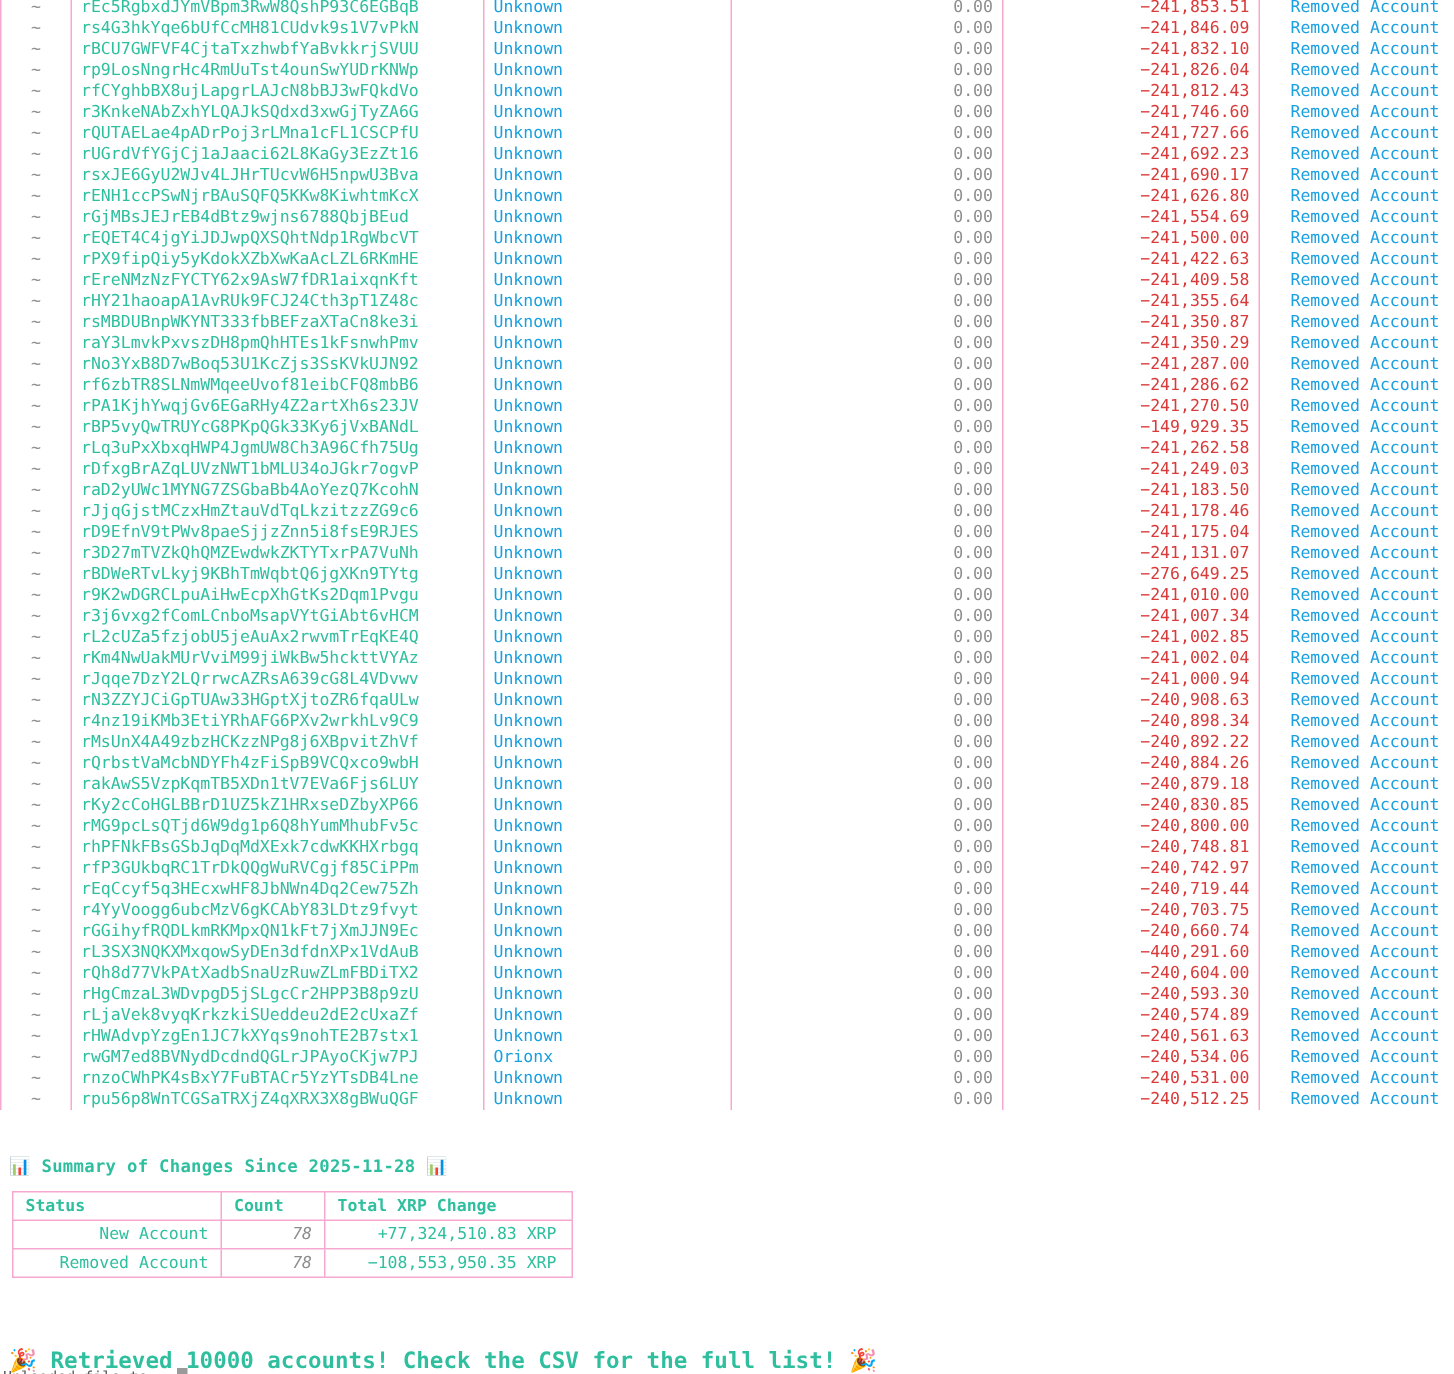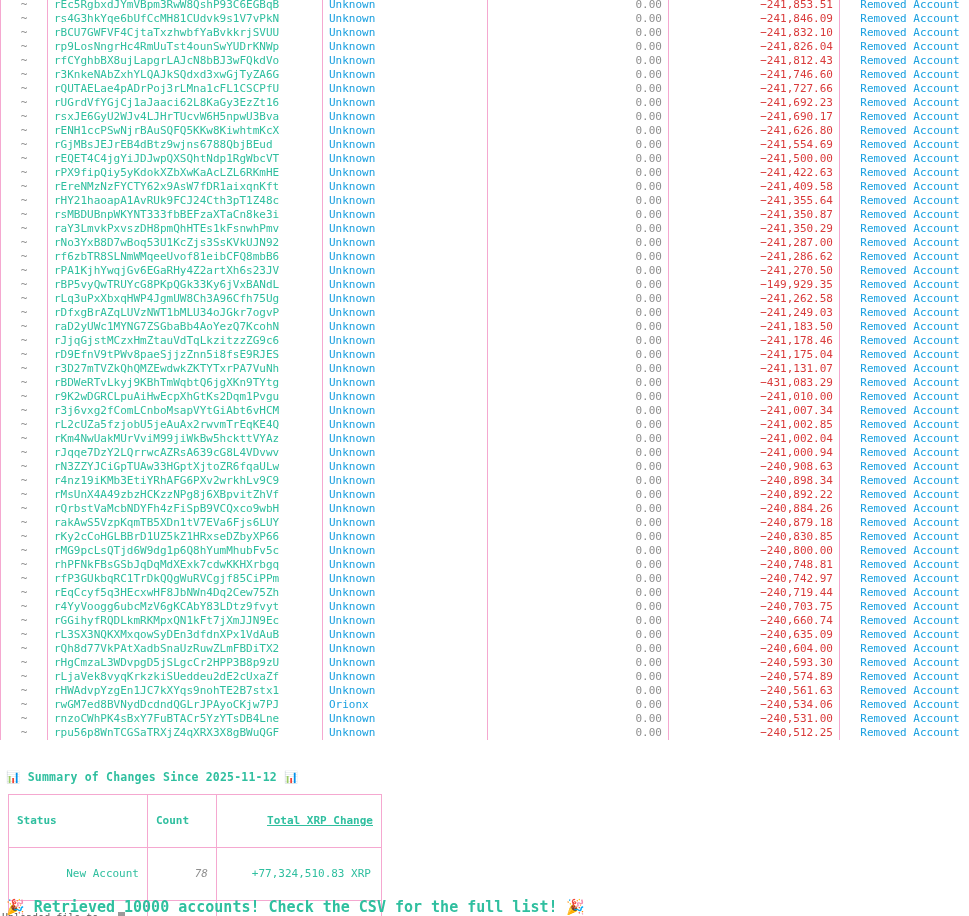--- a/index.html
+++ b/index.html
@@ -103,31 +103,31 @@
   table.summary {
     border-collapse: collapse;
     table-layout: fixed;
   }
   table.summary th,
   table.summary td {
     font-family: "DejaVu Sans Mono", "Liberation Mono", monospace;
     font-size: 11px;
     height: 16px;
     line-height: 16px;
-    padding: 18px 8px;
+    padding: 1px 8px;
     border: 1px solid #f5a8d0;
     white-space: nowrap;
   }
   table.summary th {
     color: #2fbf9f;
     font-weight: bold;
     text-align: left;
   }
   table.summary th.th-count { width: 52px; }
-  table.summary th.th-change { text-align: right; width: 148px; text-decoration: underline; }
+  table.summary th.th-change { text-align: left; width: 148px; }
   table.summary th.th-status { width: 122px; }
   table.summary td.td-status {
     color: #2fbf9f;
     text-align: right;
   }
   table.summary td.td-count {
     color: #8e8e8e;
     text-align: right;
     font-style: italic;
   }
@@ -387,21 +387,21 @@
             <td class="c-name">Unknown</td>
             <td class="c-before">0.00</td>
             <td class="c-change">−241,131.07</td>
             <td class="c-status">Removed Account</td>
           </tr>
           <tr>
             <td class="c-idx">~</td>
             <td class="c-addr">rBDWeRTvLkyj9KBhTmWqbtQ6jgXKn9TYtg</td>
             <td class="c-name">Unknown</td>
             <td class="c-before">0.00</td>
-            <td class="c-change">−431,083.29</td>
+            <td class="c-change">−276,649.25</td>
             <td class="c-status">Removed Account</td>
           </tr>
           <tr>
             <td class="c-idx">~</td>
             <td class="c-addr">r9K2wDGRCLpuAiHwEcpXhGtKs2Dqm1Pvgu</td>
             <td class="c-name">Unknown</td>
             <td class="c-before">0.00</td>
             <td class="c-change">−241,010.00</td>
             <td class="c-status">Removed Account</td>
           </tr>
@@ -531,21 +531,21 @@
             <td class="c-name">Unknown</td>
             <td class="c-before">0.00</td>
             <td class="c-change">−240,660.74</td>
             <td class="c-status">Removed Account</td>
           </tr>
           <tr>
             <td class="c-idx">~</td>
             <td class="c-addr">rL3SX3NQKXMxqowSyDEn3dfdnXPx1VdAuB</td>
             <td class="c-name">Unknown</td>
             <td class="c-before">0.00</td>
-            <td class="c-change">−240,635.09</td>
+            <td class="c-change">−440,291.60</td>
             <td class="c-status">Removed Account</td>
           </tr>
           <tr>
             <td class="c-idx">~</td>
             <td class="c-addr">rQh8d77VkPAtXadbSnaUzRuwZLmFBDiTX2</td>
             <td class="c-name">Unknown</td>
             <td class="c-before">0.00</td>
             <td class="c-change">−240,604.00</td>
             <td class="c-status">Removed Account</td>
           </tr>
@@ -596,21 +596,21 @@
             <td class="c-before">0.00</td>
             <td class="c-change">−240,512.25</td>
             <td class="c-status">Removed Account</td>
           </tr>
         </tbody>
     </table>
   </div>
 
   <div class="summary-title">
     <span class="emoji">📊</span>
-    <span>Summary of Changes Since 2025-11-12</span>
+    <span>Summary of Changes Since 2025-11-28</span>
     <span class="emoji">📊</span>
   </div>
 
   <div class="sum-wrap">
     <table class="summary">
       <thead>
         <tr>
           <th class="th-status">Status</th>
           <th class="th-count">Count</th>
           <th class="th-change">Total XRP Change</th>

